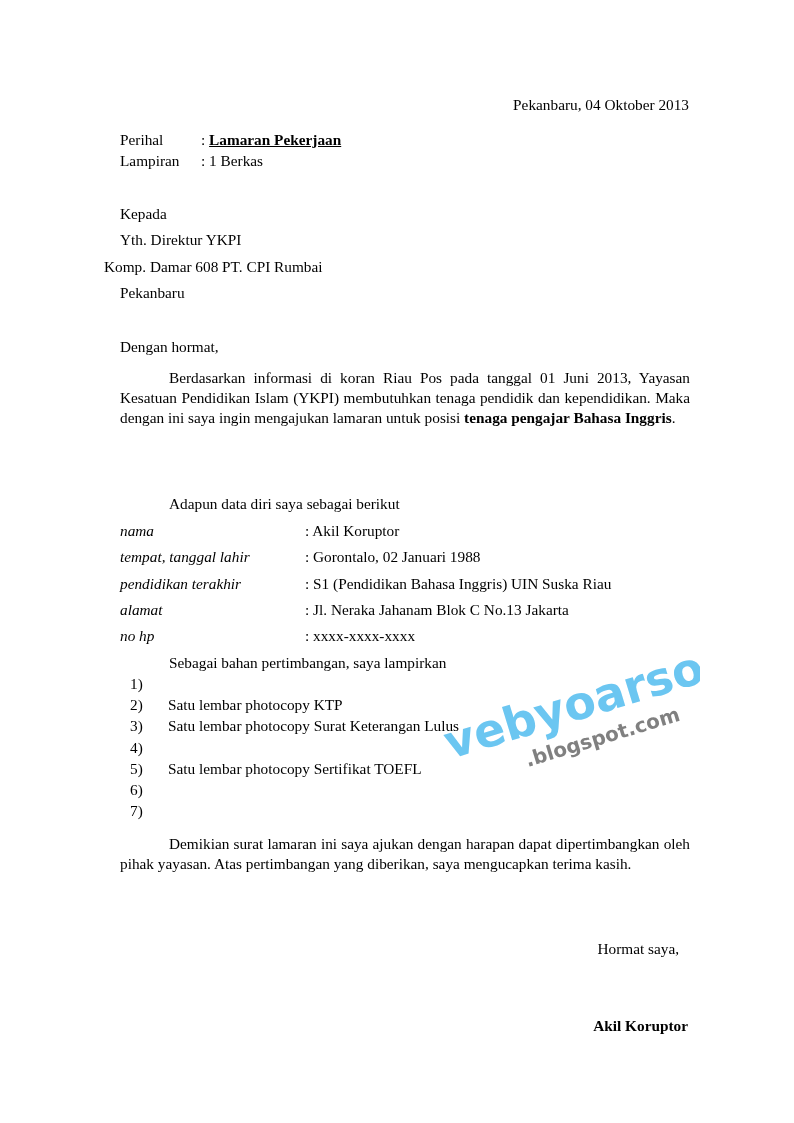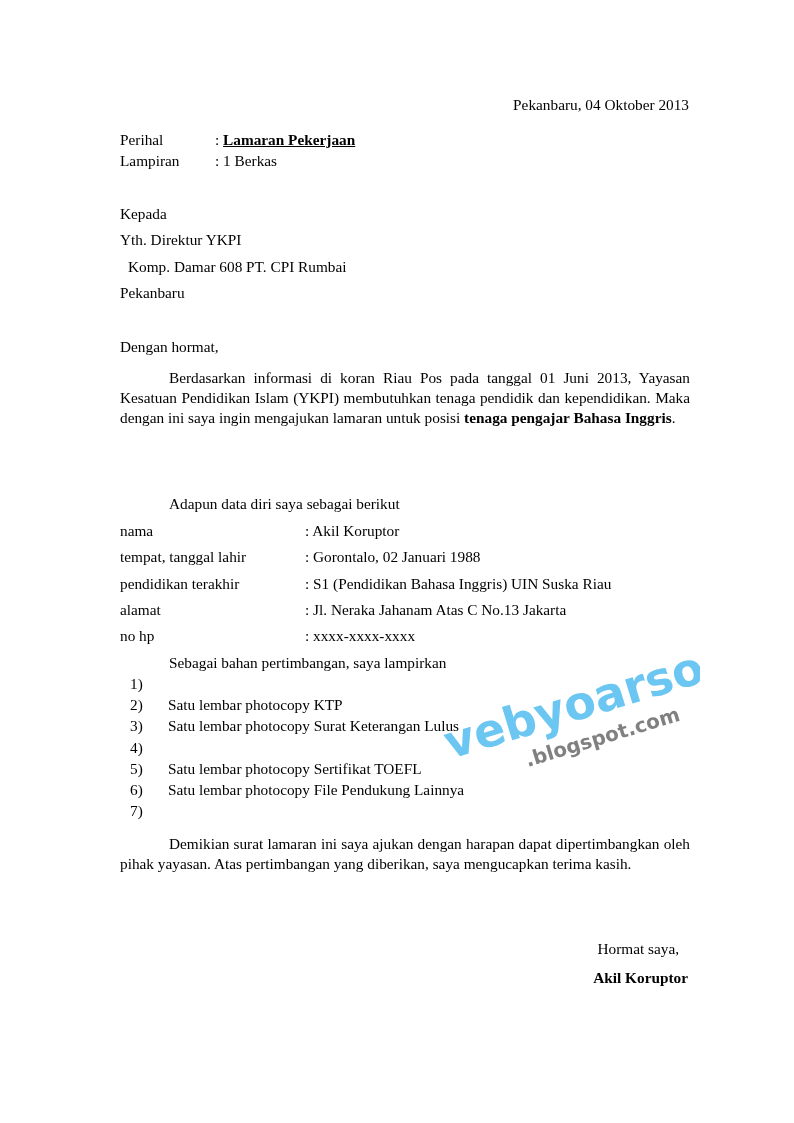--- a/index.html
+++ b/index.html
@@ -1,26 +1,26 @@
 <!DOCTYPE html>
 <html><head>
 <meta charset="utf-8">
 <style>
   html, body { margin:0; padding:0; background:#ffffff; }
   body { width:794px; height:1123px; position:relative; overflow:hidden;
          font-family:"Liberation Serif", "DejaVu Serif", serif; color:#000; font-size:15.3px; }
   .abs { position:absolute; white-space:nowrap; }
   .date { right:105px; top:96px; }
   .meta-label { left:120px; }
-  .meta-val { left:215px; }
+  .meta-val { left:201px; }
   .bold { font-weight:bold; }
   .ul { text-decoration:underline; }
   .para { position:absolute; left:120px; width:570px; line-height:20px; text-align:justify; }
   .indent { text-indent:49px; }
-  .dlabel { left:120px; }
+  .dlabel { left:120px;font-style:italic; }
   .dval { left:262px;margin-left:43px; }
   .list { position:absolute; left:130px; top:673px; line-height:21.2px; }
   .list .row { display:flex; }
   .list .num { width:38px; }
   .right-block { position:absolute; right:106px; text-align:left; }
   .watermark { position:absolute; left:400px; top:640px; width:300px; height:140px; pointer-events:none; }
 </style>
 </head>
 <body>
 
@@ -30,39 +30,39 @@
 
   <div class="abs meta-label" style="top:131px">Perihal</div>
   <div class="abs meta-val" style="top:131px"><span>: </span><span class="bold ul">Lamaran Pekerjaan</span></div>
 
   <div class="abs meta-label" style="top:152px">Lampiran</div>
   <div class="abs meta-val" style="top:152px">: 1 Berkas</div>
 
   <div>
     <div class="abs" style="left:120px; top:205px">Kepada</div>
     <div class="abs" style="left:120px; top:231px">Yth. Direktur YKPI</div>
-    <div class="abs" style="left:128px; top:258px">Komp. Damar 608 PT. CPI Rumbai</div>
+    <div class="abs" style="left:104px; top:258px">Komp. Damar 608 PT. CPI Rumbai</div>
     <div class="abs" style="left:120px; top:284px">Pekanbaru</div>
   </div>
 
   <div class="abs" style="left:120px; top:338px">Dengan hormat,</div>
 
   <div class="para indent" style="top:368px"><span>Berdasarkan informasi di koran Riau Pos pada tanggal 01 Juni 2013, Yayasan Kesatuan Pendidikan Islam (YKPI) membutuhkan tenaga pendidik dan kependidikan. Maka dengan ini saya ingin mengajukan lamaran untuk posisi </span><span class="bold">tenaga pengajar Bahasa Inggris</span><span>.</span></div>
 
   <div class="abs" style="left:169px; top:495px">Adapun data diri saya sebagai berikut</div>
 
   <div>
     <div class="abs dlabel" style="top:522px">nama</div>
     <div class="abs dval" style="top:522px">: Akil Koruptor</div>
     <div class="abs dlabel" style="top:548px">tempat, tanggal lahir</div>
     <div class="abs dval" style="top:548px">: Gorontalo, 02 Januari 1988</div>
     <div class="abs dlabel" style="top:575px">pendidikan terakhir</div>
     <div class="abs dval" style="top:575px">: S1 (Pendidikan Bahasa Inggris) UIN Suska Riau</div>
     <div class="abs dlabel" style="top:601px">alamat</div>
-    <div class="abs dval" style="top:601px">: Jl. Neraka Jahanam Atas C No.13 Jakarta</div>
+    <div class="abs dval" style="top:601px">: Jl. Neraka Jahanam Blok C No.13 Jakarta</div>
     <div class="abs dlabel" style="top:627px">no hp</div>
     <div class="abs dval" style="top:627px">: xxxx-xxxx-xxxx</div>
   </div>
 
   <div class="abs" style="left:169px; top:654px">Sebagai bahan pertimbangan, saya lampirkan</div>
 
   <div class="list">
     <div class="row">
         <span class="num">1)</span>
       </div>
@@ -76,31 +76,30 @@
       </div>
     <div class="row">
         <span class="num">4)</span>
       </div>
     <div class="row">
         <span class="num">5)</span>
         <span>Satu lembar photocopy Sertifikat TOEFL</span>
       </div>
     <div class="row">
         <span class="num">6)</span>
-        <span>Satu lembar photocopy File Pendukung Lainnya</span>
       </div>
     <div class="row">
         <span class="num">7)</span>
       </div>
   </div>
 
   <div class="para indent" style="top:834px">Demikian surat lamaran ini saya ajukan dengan harapan dapat dipertimbangkan oleh pihak yayasan. Atas pertimbangan yang diberikan, saya mengucapkan terima kasih.</div>
 
   <div class="right-block" style="top:940px; right:115px">Hormat saya,</div>
-  <div class="right-block bold" style="top:969px">Akil Koruptor</div>
+  <div class="right-block bold" style="top:1017px">Akil Koruptor</div>
 
   <svg class="watermark" viewBox="0 0 300 140">
     <g transform="rotate(-17 150 70)" font-family="DejaVu Sans, sans-serif" font-weight="bold">
       <text x="40" y="88" font-size="46" fill="#5cc0f0" opacity="0.9">vebyoarson</text>
       <text x="112" y="118" font-size="20" fill="#6b6b6b" opacity="0.85">.blogspot.com</text>
     </g>
   </svg>
 
 </div>
 

